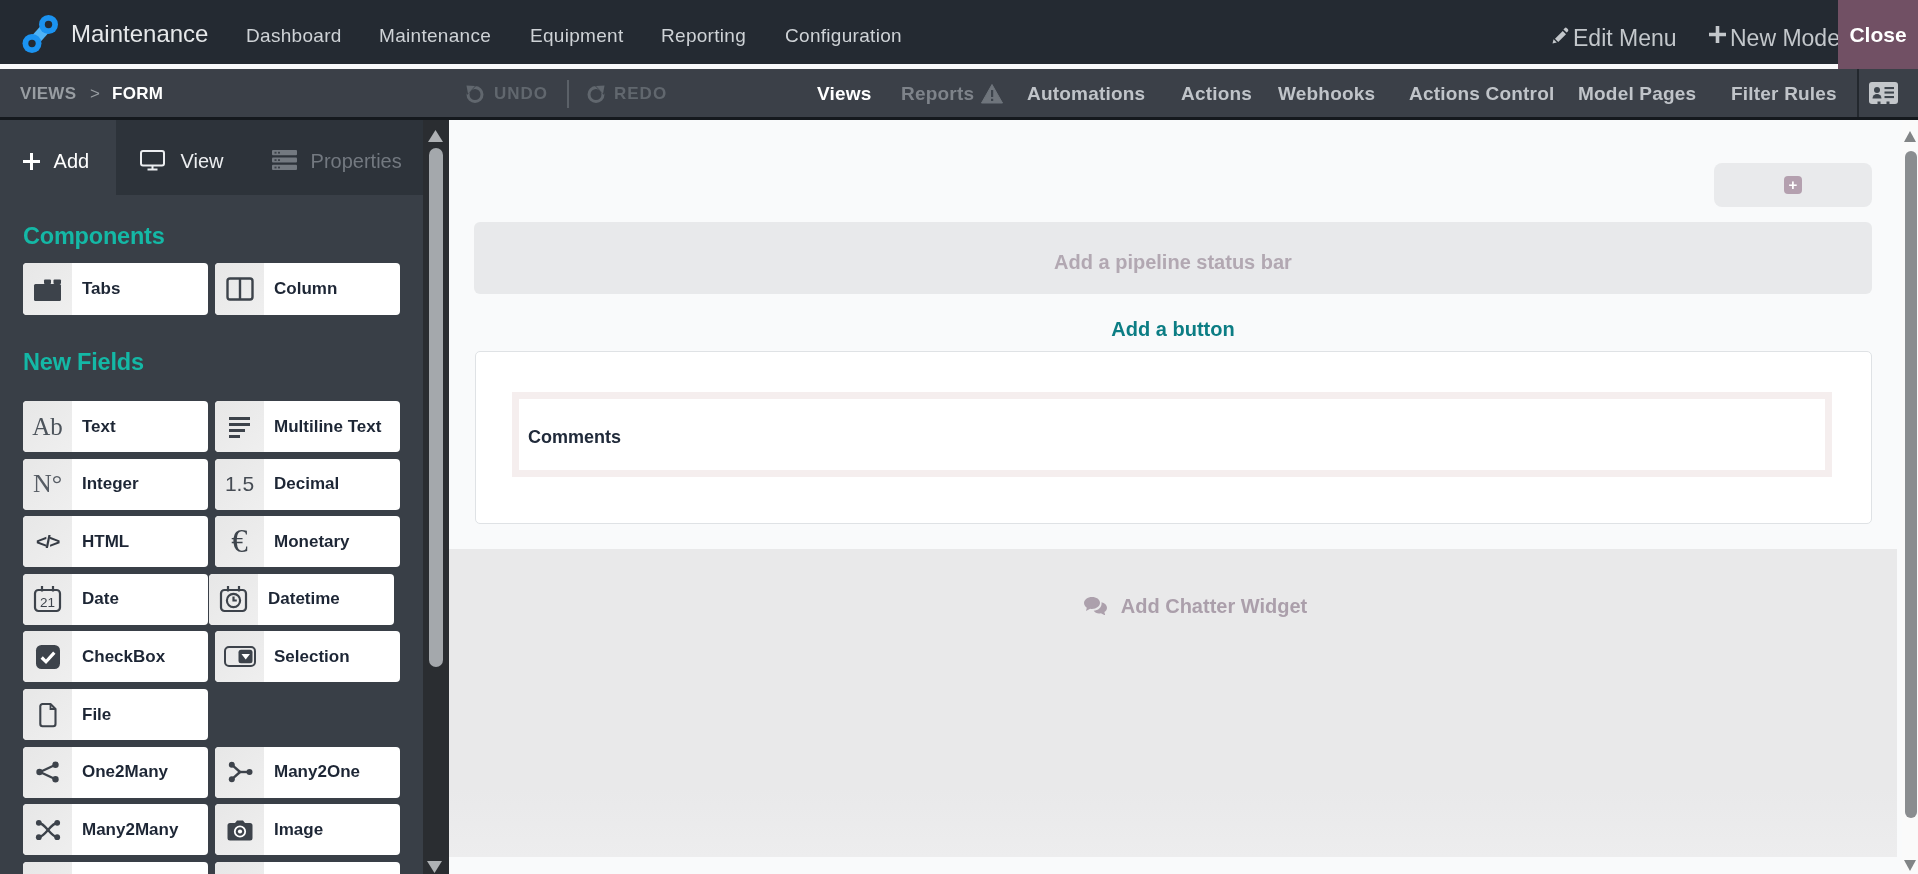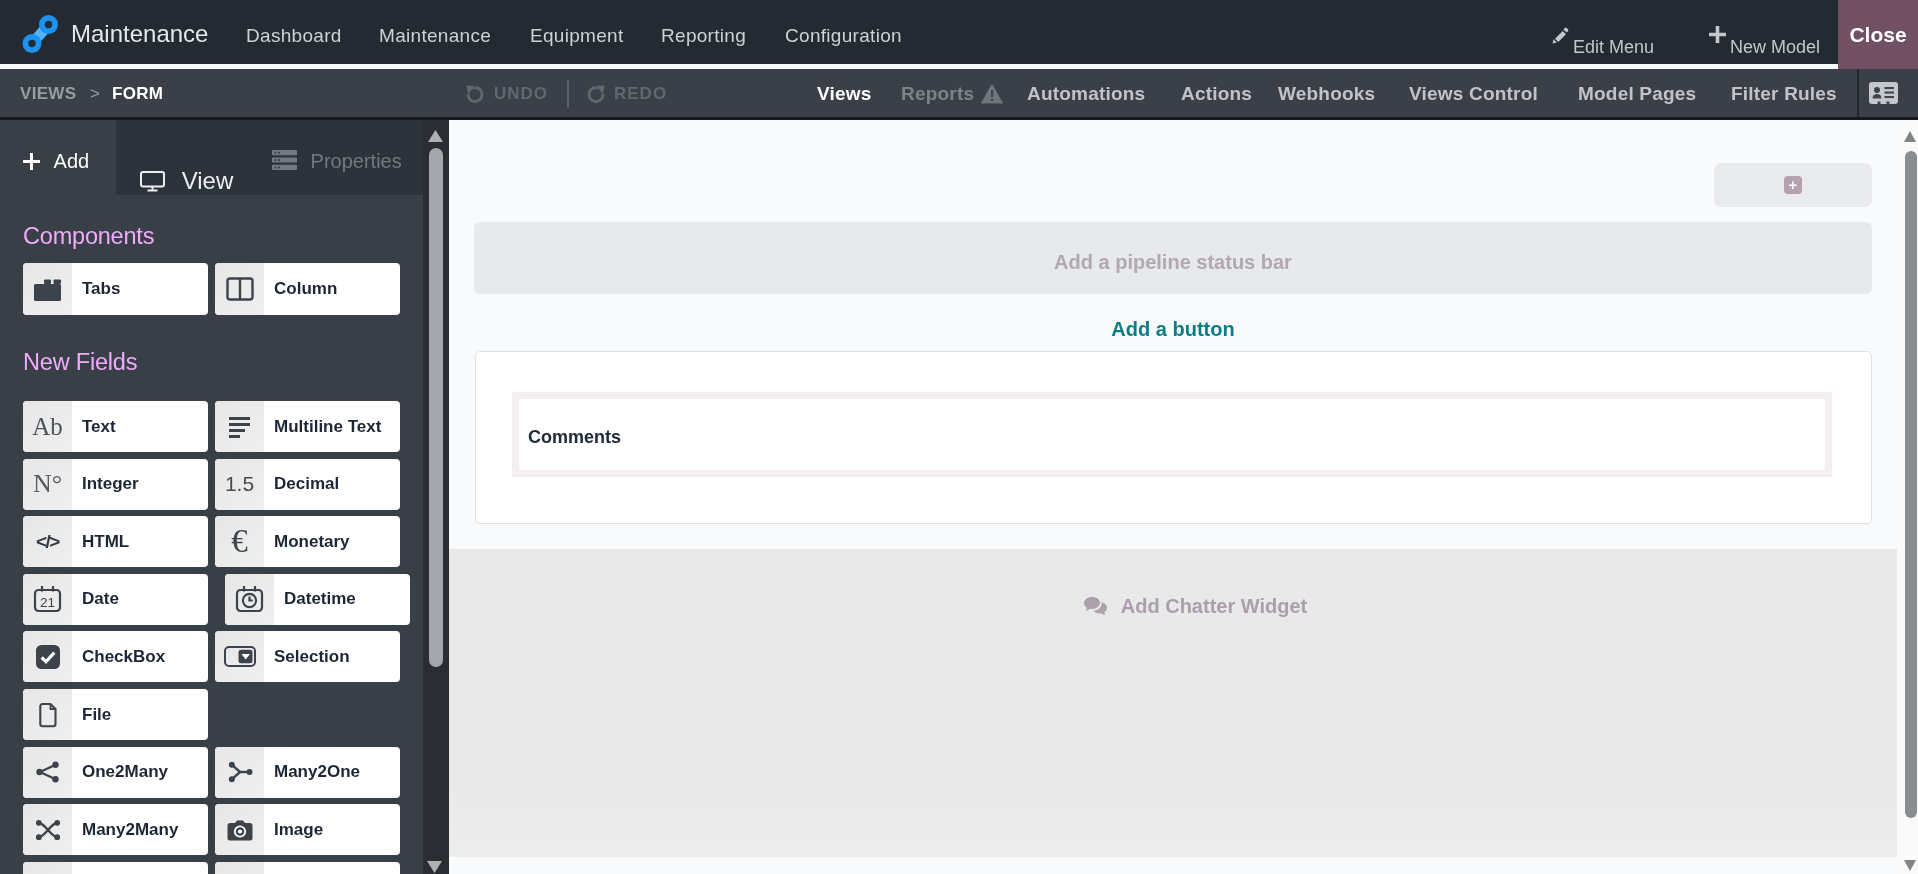--- a/index.html
+++ b/index.html
@@ -4,32 +4,32 @@
 <style>
   * { margin:0; padding:0; box-sizing:border-box; }
   html,body { width:1918px; height:874px; overflow:hidden; font-family:"Liberation Sans", sans-serif; background:#f9fafb; }
   .abs { position:absolute; }
 
   
   #navbar { position:absolute; left:0; top:0; width:1918px; height:64px; background:#242a32; }
   #navbar .brand { position:absolute; left:71px; top:20px; font-size:24px; color:#e6e8ea; }
   .navitem { position:absolute; top:25px; font-size:19px; color:#ced2d6; letter-spacing:0.3px; }
   #close-btn { position:absolute; right:0; top:0; width:80px; height:69px; background:#715064; color:#fff; font-size:21px; font-weight:bold; text-align:center; line-height:69px; }
-  .nav-r { position:absolute; top:37px; font-size:18px; color:#c3c7cb; }
+  .nav-r { position:absolute; top:25px; font-size:23px; color:#c3c7cb; }
 
   
   #bar2 { position:absolute; left:0; top:69px; width:1918px; height:51px; background:#3b4048; border-bottom:3px solid #15191e; }
   #bar2 .crumb { position:absolute; top:15px; font-weight:bold; font-size:17px; letter-spacing:0.3px; }
   .studio-tab { position:absolute; top:14px; font-size:19px; font-weight:bold; color:#c0c4c9; letter-spacing:0.2px; }
 
   
   #sidebar { position:absolute; left:0; top:120px; width:449px; height:754px; background:#393f47; }
   #sidetabs { position:absolute; left:0; top:0; width:425px; height:75px; background:#2d333a; }
   #tab-add { position:absolute; left:0; top:0; width:116px; height:75px; background:#393f47; color:#fff; font-size:20px; }
-  .sideheading { position:absolute; left:23px; color:#f0abfc; font-size:23.5px; font-weight:normal; letter-spacing:-0.2px; }
+  .sideheading { position:absolute; left:23px; color:#14b8a6; font-size:23.5px; font-weight:bold; letter-spacing:-0.2px; }
   .fbtn { position:absolute; width:185px; height:51px; background:#fff; border-radius:4px; overflow:hidden; }
   .fbtn .ic { position:absolute; left:0; top:0; width:49px; height:100%; background:linear-gradient(135deg,#e7e7e7 0%,#efefef 100%); display:flex; align-items:center; justify-content:center; }
   .fbtn .lbl { position:absolute; left:59px; top:50%; transform:translateY(-50%); font-size:17px; font-weight:bold; color:#1d2635; white-space:nowrap; }
   .fbtn.big { height:52px; }
 
   
   #side-scroll { position:absolute; left:423px; top:0; width:26px; height:754px; background:#2a2d31; }
 
   
   #canvas { position:absolute; left:449px; top:120px; width:1453px; height:754px; background:#f9fafb; }
@@ -111,35 +111,35 @@
       <rect x="15.5" y="9.5" width="9.5" height="2.1" fill="#3d444c"></rect>
       <rect x="15.5" y="14" width="9.5" height="2.1" fill="#3d444c"></rect>
       <rect x="8.5" y="19.5" width="3" height="2.5" fill="#3d444c"></rect>
       <rect x="17.5" y="19.5" width="3" height="2.5" fill="#3d444c"></rect>
     </svg>
   <div class="studio-tab" style="left:817px;color:#ffffff;">Views</div>
   <div class="studio-tab" style="left:901px;color:#7e838a;">Reports</div>
   <div class="studio-tab" style="left:1027px;">Automations</div>
   <div class="studio-tab" style="left:1181px;">Actions</div>
   <div class="studio-tab" style="left:1278px;">Webhooks</div>
-  <div class="studio-tab" style="left:1409px;">Views Control</div>
+  <div class="studio-tab" style="left:1409px;">Actions Control</div>
   <div class="studio-tab" style="left:1578px;">Model Pages</div>
   <div class="studio-tab" style="left:1731px;">Filter Rules</div>
 </div>
 
 <div id="sidebar">
   <div id="sidetabs"></div>
   <div id="tab-add"></div>
   <div class="abs" style="left:23px;top:30px;width:93px;height:28px;color:#fff;font-size:20px;">
     <svg width="17" height="17" viewBox="0 0 17 17" style="vertical-align:-2px;">
         <path d="M7 0 h3 v7 h7 v3 h-7 v7 h-3 v-7 h-7 v-3 h7 Z" fill="#fff"></path>
       </svg>
     <span style="margin-left:8px;">Add</span>
   </div>
-  <div class="abs" style="left:140px;top:47px;color:#eceef0;font-size:24px;">
+  <div class="abs" style="left:140px;top:30px;color:#eceef0;font-size:20px;">
     <svg width="25" height="21" viewBox="0 0 25 21" style="vertical-align:-3px;">
         <g stroke="#eceef0" stroke-width="2" fill="none">
           <rect x="1" y="1" width="23" height="14.5" rx="2"></rect>
           <line x1="12.5" y1="15.5" x2="12.5" y2="19"></line>
           <line x1="7.5" y1="19.5" x2="17.5" y2="19.5"></line>
         </g>
       </svg>
     <span style="margin-left:10px;">View</span>
   </div>
   <div class="abs" style="left:272px;top:30px;color:#737980;font-size:20px;">
@@ -238,21 +238,21 @@
           <g stroke="#3d434b" fill="none" stroke-width="2.2">
             <rect x="2" y="5" width="25" height="21" rx="3.5"></rect>
             <line x1="9" y1="1" x2="9" y2="6.5"></line>
             <line x1="20" y1="1" x2="20" y2="6.5"></line>
           </g>
           <text x="14.5" y="21.5" font-size="13.5" fill="#3d434b" text-anchor="middle" font-family="Liberation Sans">21</text>
         </svg>
   </div>
       <div class="lbl">Date</div>
     </div>
-  <div class="fbtn" style="left:225px;top:453.8px;">
+  <div class="fbtn" style="left:209px;top:453.8px;">
       <div class="ic">
     <svg width="29" height="28" viewBox="0 0 29 28">
           <g stroke="#3d434b" fill="none" stroke-width="2.2">
             <rect x="2" y="5" width="25" height="21" rx="3.5"></rect>
             <line x1="9" y1="1" x2="9" y2="6.5"></line>
             <line x1="20" y1="1" x2="20" y2="6.5"></line>
             <circle cx="14.5" cy="15.5" r="6.6"></circle>
             <polyline points="14.5,11.5 14.5,15.5 17.8,15.5"></polyline>
           </g>
         </svg>

